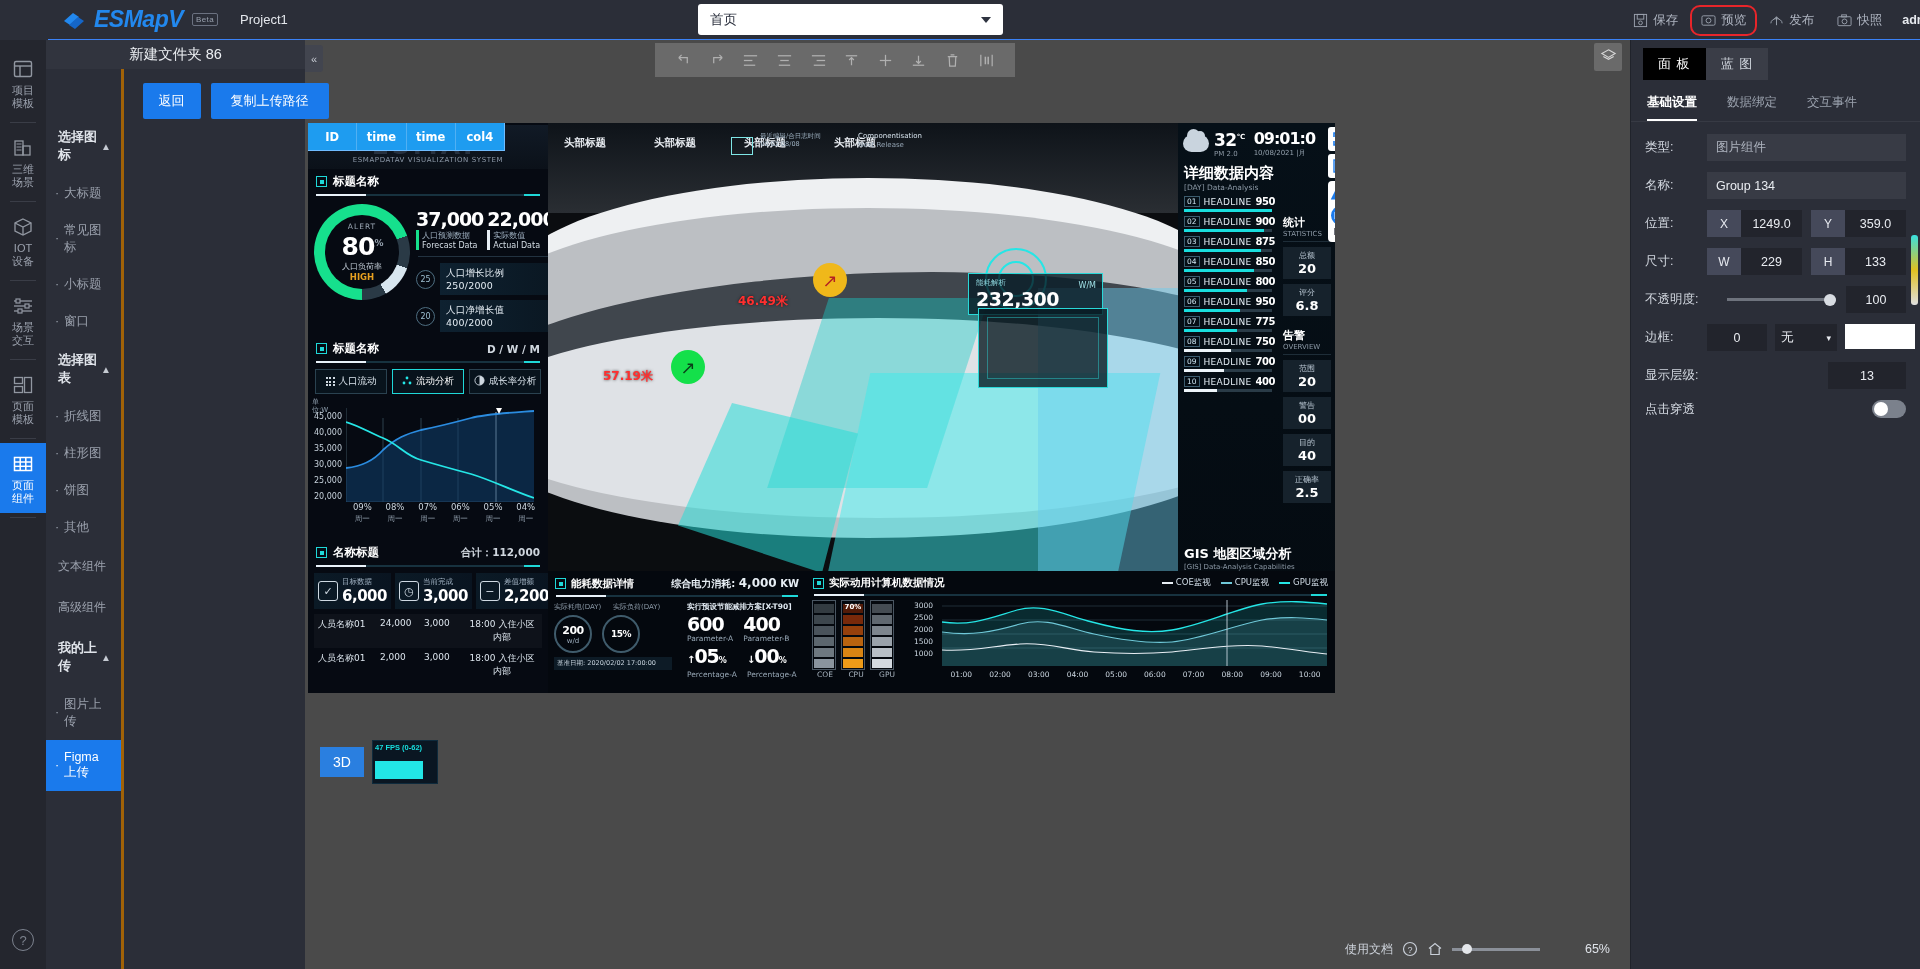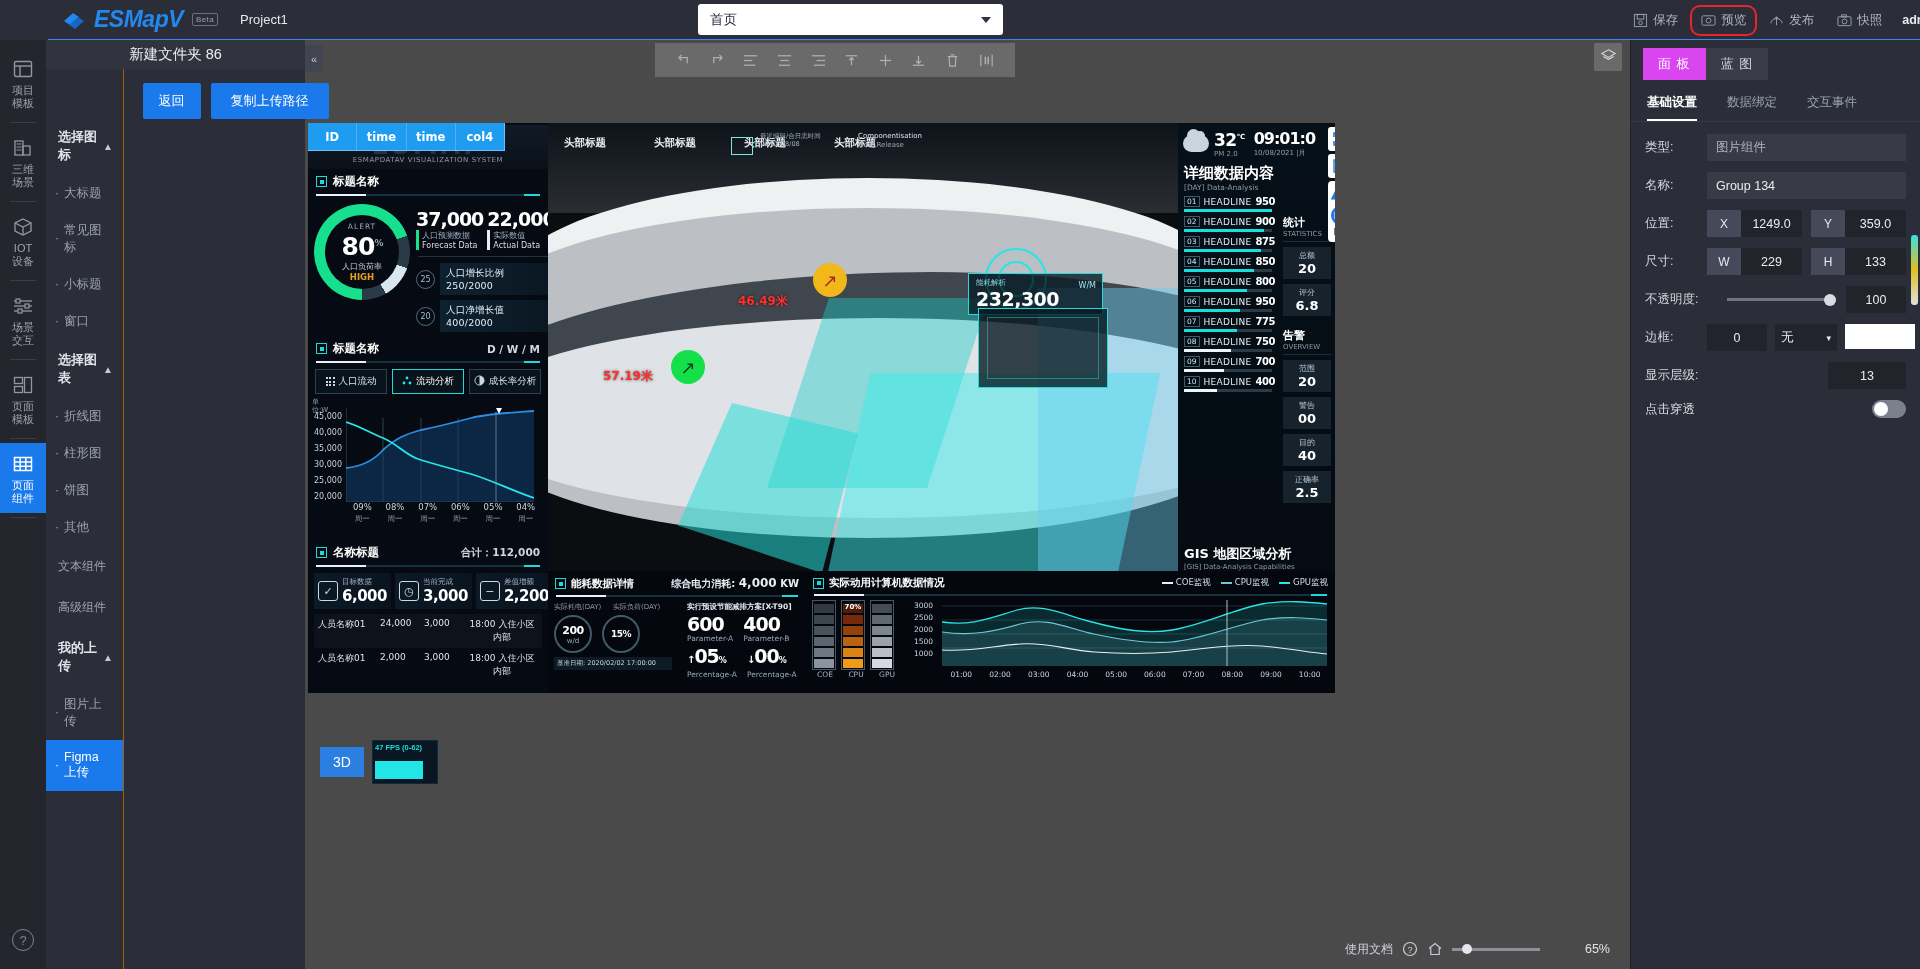--- a/index.html
+++ b/index.html
@@ -80,21 +80,21 @@
   .leftpanel {
     position: absolute; left: 46px; top: 40px; width: 259px; height: 929px;
     background: #2b2e38; z-index: 25;
   }
   .lp-header {
     height: 29px; background: #31343e; display: flex; align-items: center;
     justify-content: center; position: relative;
   }
   .lp-title { font-size: 14.5px; color: #eceff3; }
   .lp-body { display: flex; height: 900px; }
-  .lp-left { width: 78px; border-right: 1px solid #a16207; background: #2b2e38; padding-top: 48px;}
+  .lp-left { width: 78px; border-right: 3px solid #a16207; background: #2b2e38; padding-top: 48px;}
   .lp-right { flex: 1; background: #2b2e38; }
 
   .grp {
     padding: 11px 10px 11px 12px; display: flex; align-items: center;
     justify-content: space-between; cursor: pointer;
   }
   .grp-label { font-size: 13px; color: #dfe3e9; font-weight: bold; }
   .chev { font-size: 10px; color: #c5cad2; }
   .sub {
     padding: 10px 12px 10px 18px; font-size: 12.5px; color: #9ba1ad;
@@ -425,21 +425,21 @@
   
   .rightpanel {
     position:absolute; right:0; top:40px; width:290px; height:929px;
     background:#2b2e38; z-index:30; border-left:1px solid #20232b;
   }
   .rp-tabs { display:flex; padding: 8px 0 0 12px; gap: 0; }
   .rp-tab {
     padding: 7px 15px; font-size:13px; color:#cfd4dc; background:#3a3d47;
     cursor:pointer; letter-spacing:1px;
   }
-  .rp-tab.on { background:#d946ef; color:#fff; }
+  .rp-tab.on { background:#000000; color:#fff; }
   .rp-sub {
     display:flex; gap:30px; padding: 14px 16px 0; border-bottom:1px solid #373a44;
   }
   .rp-subtab { font-size:12.5px; color:#9aa1ad; padding-bottom:8px; cursor:pointer;
                border-bottom:2px solid transparent; }
   .rp-subtab.on { color:#fff; border-bottom-color:#fff; font-weight:bold;}
   .frm { padding: 12px 14px 0; }
   .frow { display:flex; align-items:center; margin-bottom:11px; }
   .flab { width:62px; font-size:12.5px; color:#d3d8e0; flex:none;}
   .finput {

